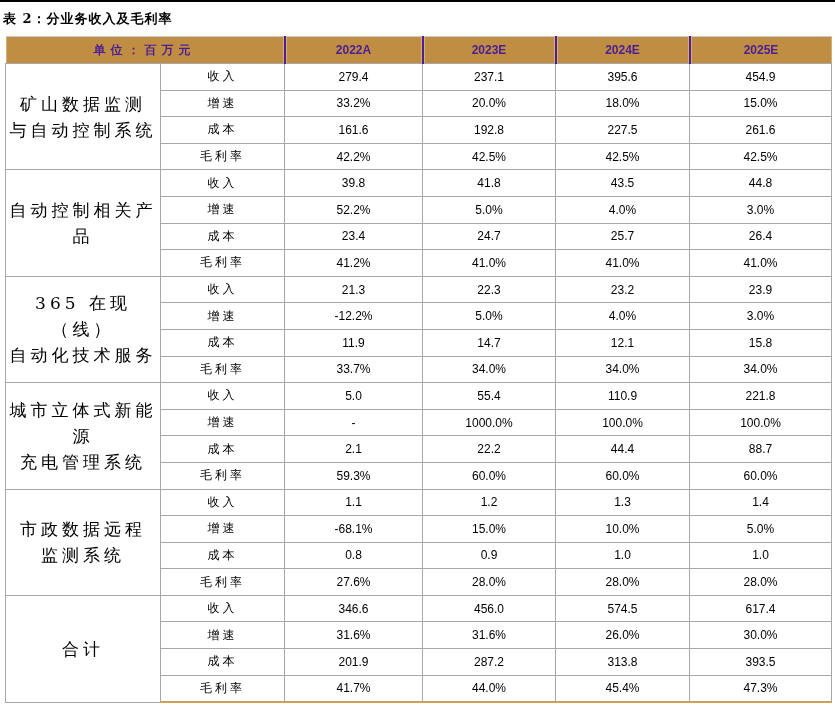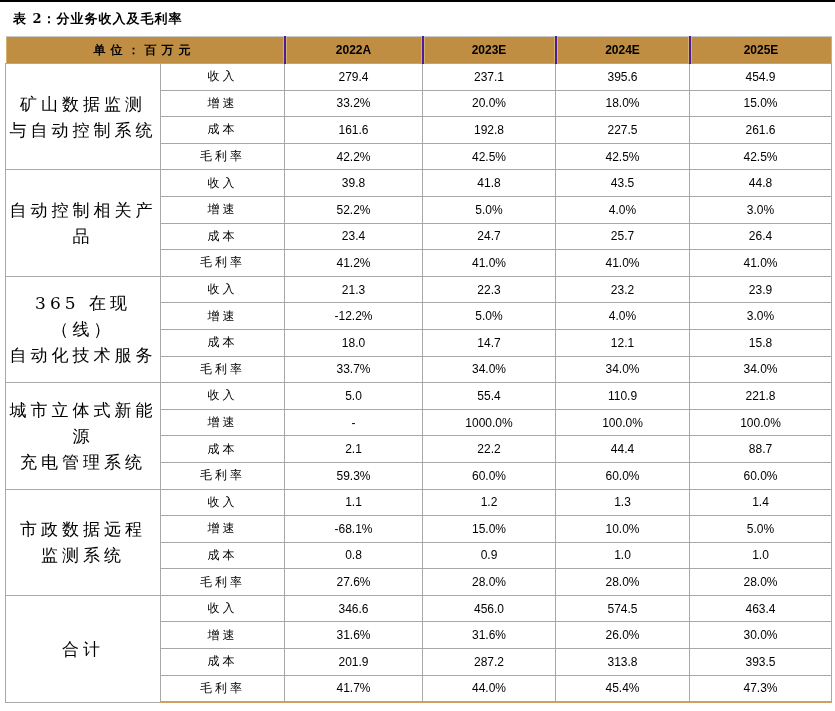--- a/index.html
+++ b/index.html
@@ -13,40 +13,40 @@
   }
   .top-rule {
     width: 835px;
     height: 2px;
     background: #000000;
   }
   .doc-title {
     font-size: 13px;
     font-weight: bold;
     font-family: "DejaVu Serif", "Liberation Sans", serif;
-    padding: 8px 0 0 13px;
+    padding: 8px 0 0 3px;
     letter-spacing: 1px;
     height: 18px;
   }
   table.fin-table {
     border-collapse: collapse;
     table-layout: fixed;
     width: 826px;
     margin: 8px 0 0 5px;
   }
   col.c-group  { width: 155px; }
   col.c-metric { width: 124px; }
   col.c-y1     { width: 138px; }
   col.c-y2     { width: 133px; }
   col.c-y3     { width: 134px; }
   col.c-y4     { width: 142px; }
 
   thead th {
     background: #BF8E43;
-    color: #000000;
+    color: #4c1d95;
     font-weight: bold;
     font-size: 12px;
     height: 26px;
     padding: 0;
     text-align: center;
     border-top: 1px solid #c9c9c9;
     box-shadow: inset 1px 0 0 #D2B173, inset -1px 0 0 #D2B173;
   }
   thead th.unit-cell {
     letter-spacing: 5px;
@@ -187,21 +187,21 @@
       </tr>
       <tr>
         <td class="metric-label">增速</td>
         <td class="value-cell">-12.2%</td>
         <td class="value-cell">5.0%</td>
         <td class="value-cell">4.0%</td>
         <td class="value-cell">3.0%</td>
       </tr>
       <tr>
         <td class="metric-label">成本</td>
-        <td class="value-cell">18.0</td>
+        <td class="value-cell">11.9</td>
         <td class="value-cell">14.7</td>
         <td class="value-cell">12.1</td>
         <td class="value-cell">15.8</td>
       </tr>
       <tr>
         <td class="metric-label">毛利率</td>
         <td class="value-cell">33.7%</td>
         <td class="value-cell">34.0%</td>
         <td class="value-cell">34.0%</td>
         <td class="value-cell">34.0%</td>
@@ -271,21 +271,21 @@
         <td class="value-cell">28.0%</td>
       </tr>
       <tr>
         <td rowspan="4" class="group-name">
           <div>合计</div>
         </td>
         <td class="metric-label">收入</td>
         <td class="value-cell">346.6</td>
         <td class="value-cell">456.0</td>
         <td class="value-cell">574.5</td>
-        <td class="value-cell">463.4</td>
+        <td class="value-cell">617.4</td>
       </tr>
       <tr>
         <td class="metric-label">增速</td>
         <td class="value-cell">31.6%</td>
         <td class="value-cell">31.6%</td>
         <td class="value-cell">26.0%</td>
         <td class="value-cell">30.0%</td>
       </tr>
       <tr>
         <td class="metric-label">成本</td>

